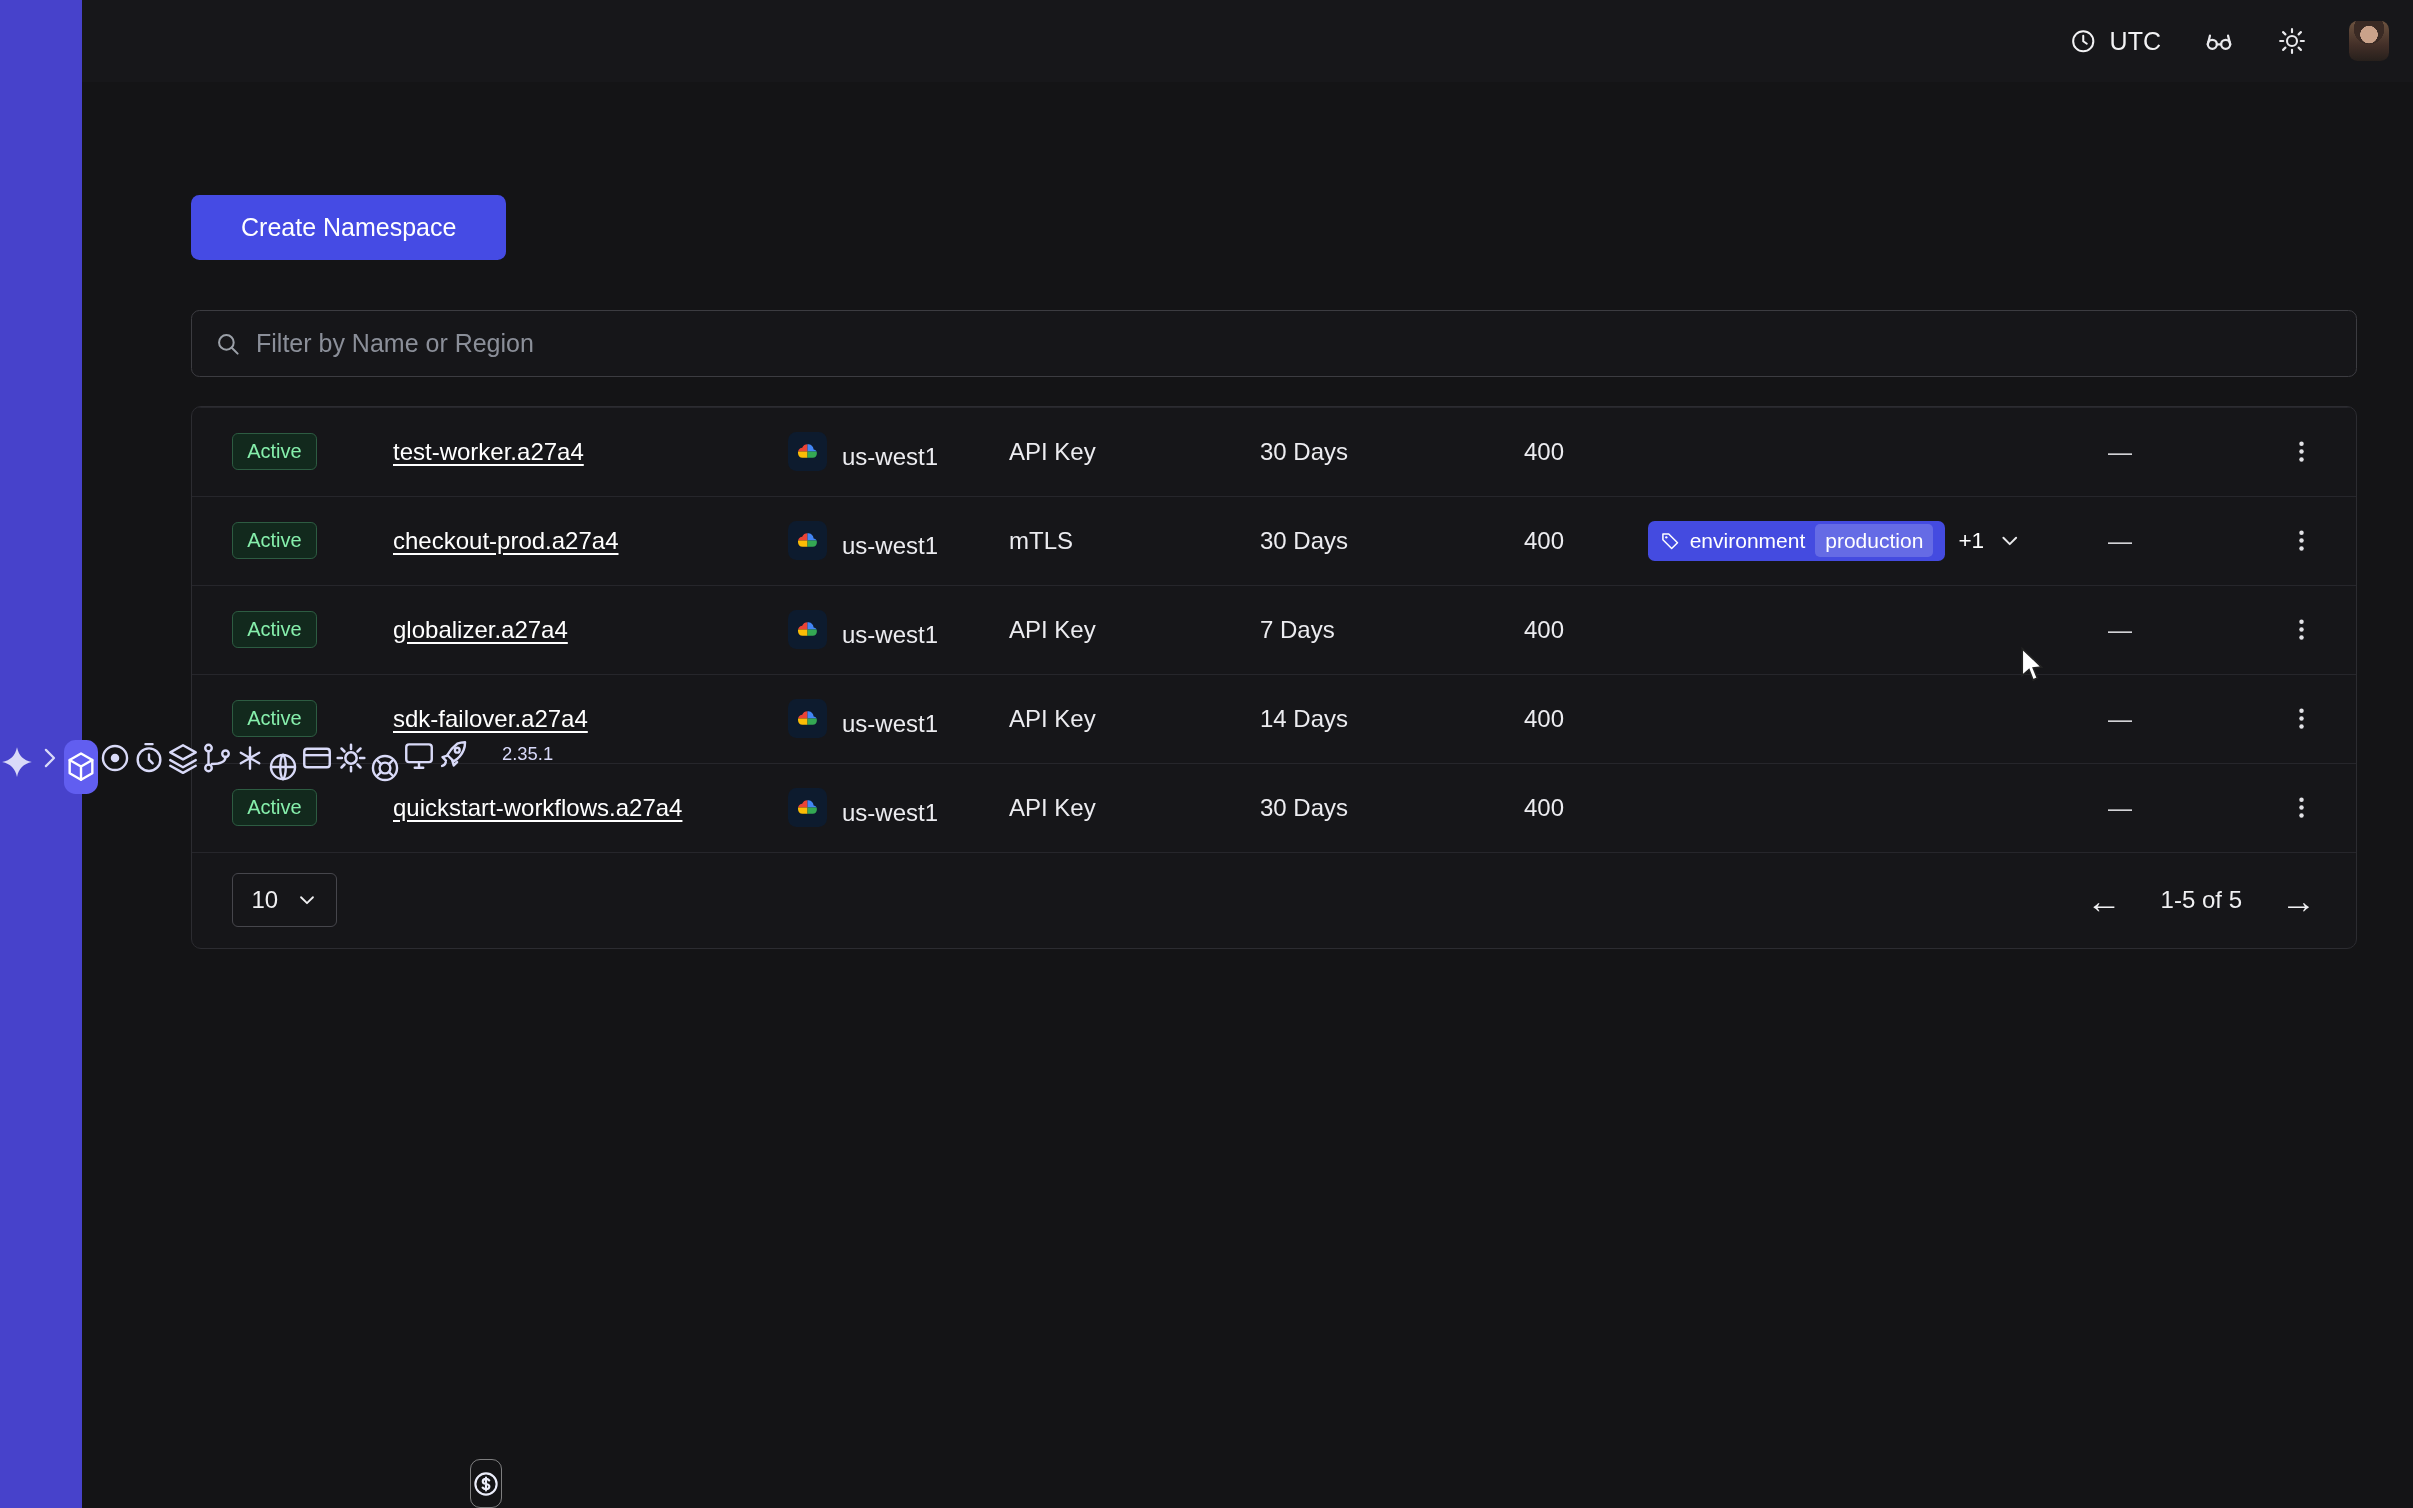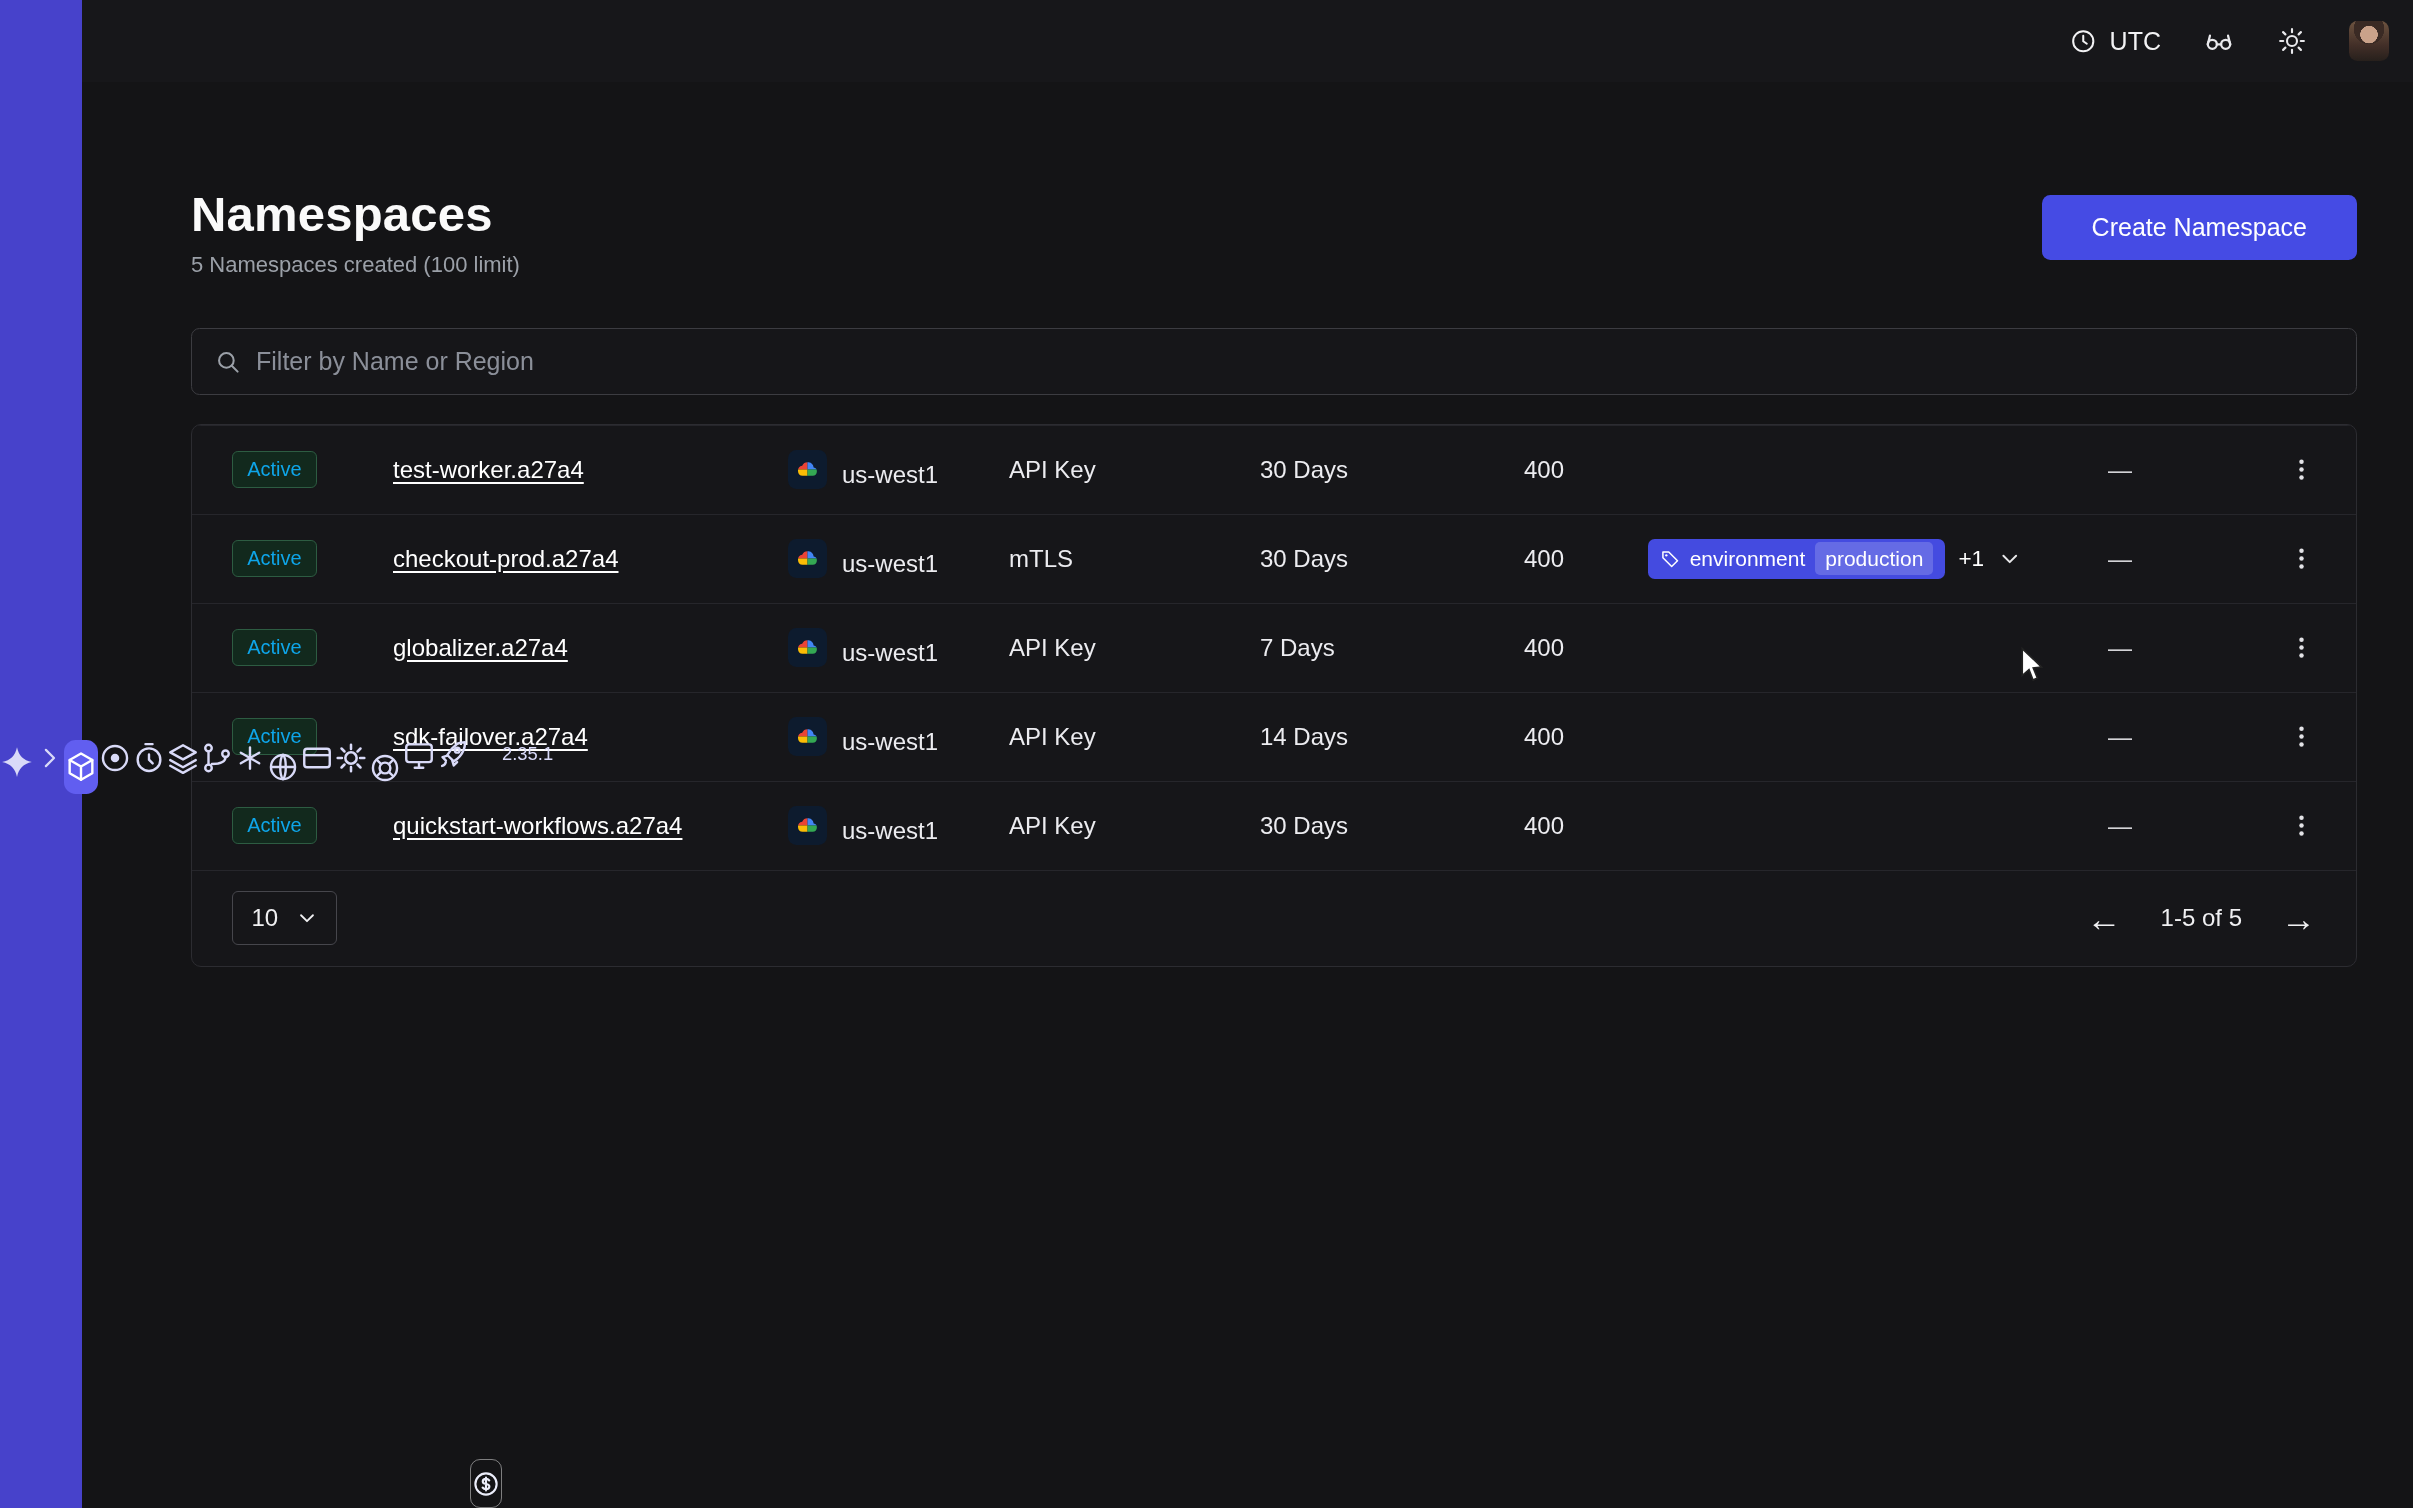--- a/index.html
+++ b/index.html
@@ -88,21 +88,21 @@
     display:grid;
     grid-template-columns:161px 395px 221px 251px 198px 190px 460px 173px 1fr;
     align-items:center; padding:0 40px;
   }
   .thead { height:75px; background:#223057; font-size:23.5px; font-weight:600; color:#eef1f8; }
   .row { height:89px; border-top:1.7px solid #26262b; font-size:24px; color:#ececf0; }
   .aps-h, .aps { text-align:right; padding-right:84px; }
 
   .badge {
     display:inline-block; background:#12291d; border:1.7px solid #2d5c42;
-    color:#0ea5e9; border-radius:5.9px; font-size:20px; padding:5.9px 14.2px;
+    color:#86efac; border-radius:5.9px; font-size:20px; padding:5.9px 14.2px;
   }
   .name-link { color:#ffffff; text-decoration:underline; text-underline-offset:4.2px; cursor:pointer; }
   .region-cell { display:flex; align-items:flex-end; gap:15px; }
   .gcp-tile {
     width:39px; height:39px; border-radius:8.4px; background:#0d1b2e;
     display:flex; align-items:center; justify-content:center;
   }
   .tags-wrap { display:flex; align-items:center; gap:13.4px; }
   .tag-pill {
     display:inline-flex; align-items:center; gap:10px; height:40px;
@@ -267,24 +267,20 @@
     <svg width="30" height="30" viewBox="0 0 24 24" fill="none" stroke="currentColor" stroke-width="1.7" stroke-linecap="round">
         <circle cx="12" cy="12" r="4"></circle>
         <path d="M12 2.5V5M12 19v2.5M2.5 12H5M19 12h2.5M4.9 4.9l1.8 1.8M17.3 17.3l1.8 1.8M19.1 4.9l-1.8 1.8M6.7 17.3l-1.8 1.8"></path>
       </svg>
   </span>
   <div class="avatar"></div>
 </header>
 
 <main class="main">
   <div class="page-head">
-    <div>
-      <h1>Namespaces</h1>
-      <div class="subtitle">5 Namespaces created (100 limit)</div>
-    </div>
     <button class="create-btn">Create Namespace</button>
   </div>
 
   <div class="filter">
     <span class="search-ic">
       <svg width="27" height="27" viewBox="0 0 24 24" fill="none" stroke="currentColor" stroke-width="1.8" stroke-linecap="round">
           <circle cx="11" cy="11" r="6.5"></circle>
           <path d="M15.8 15.8 21 21"></path>
         </svg>
     </span>

